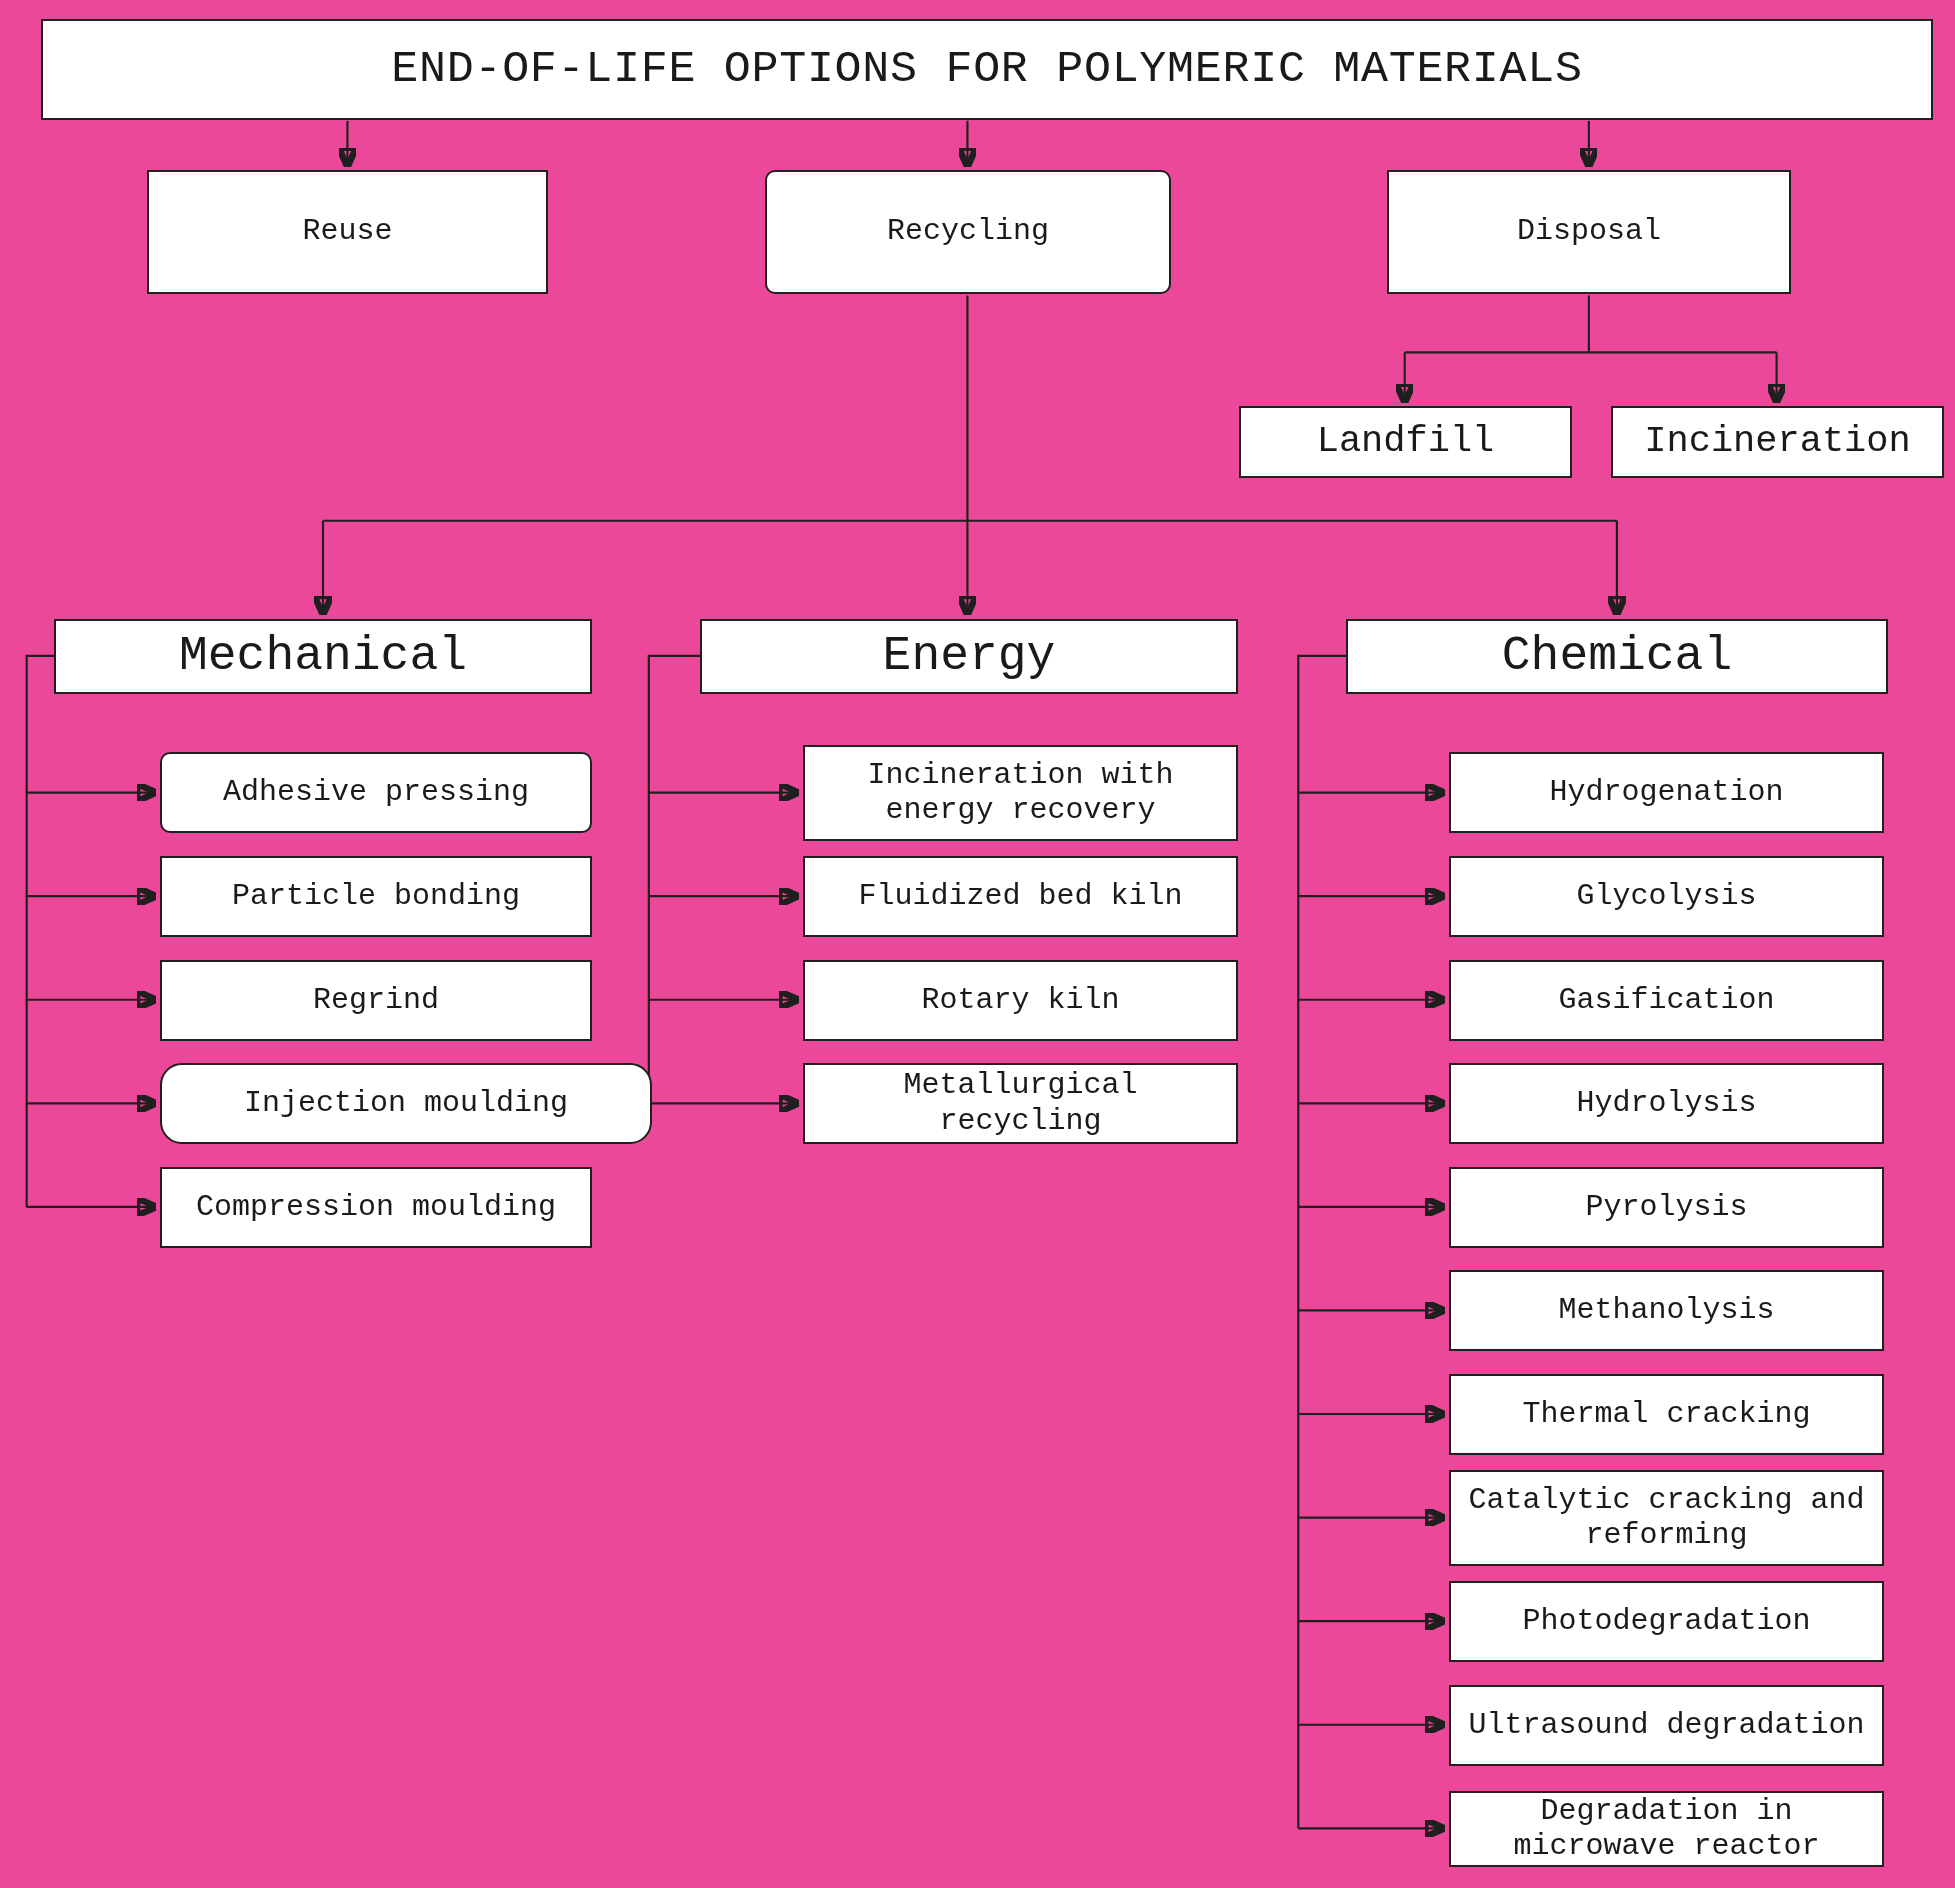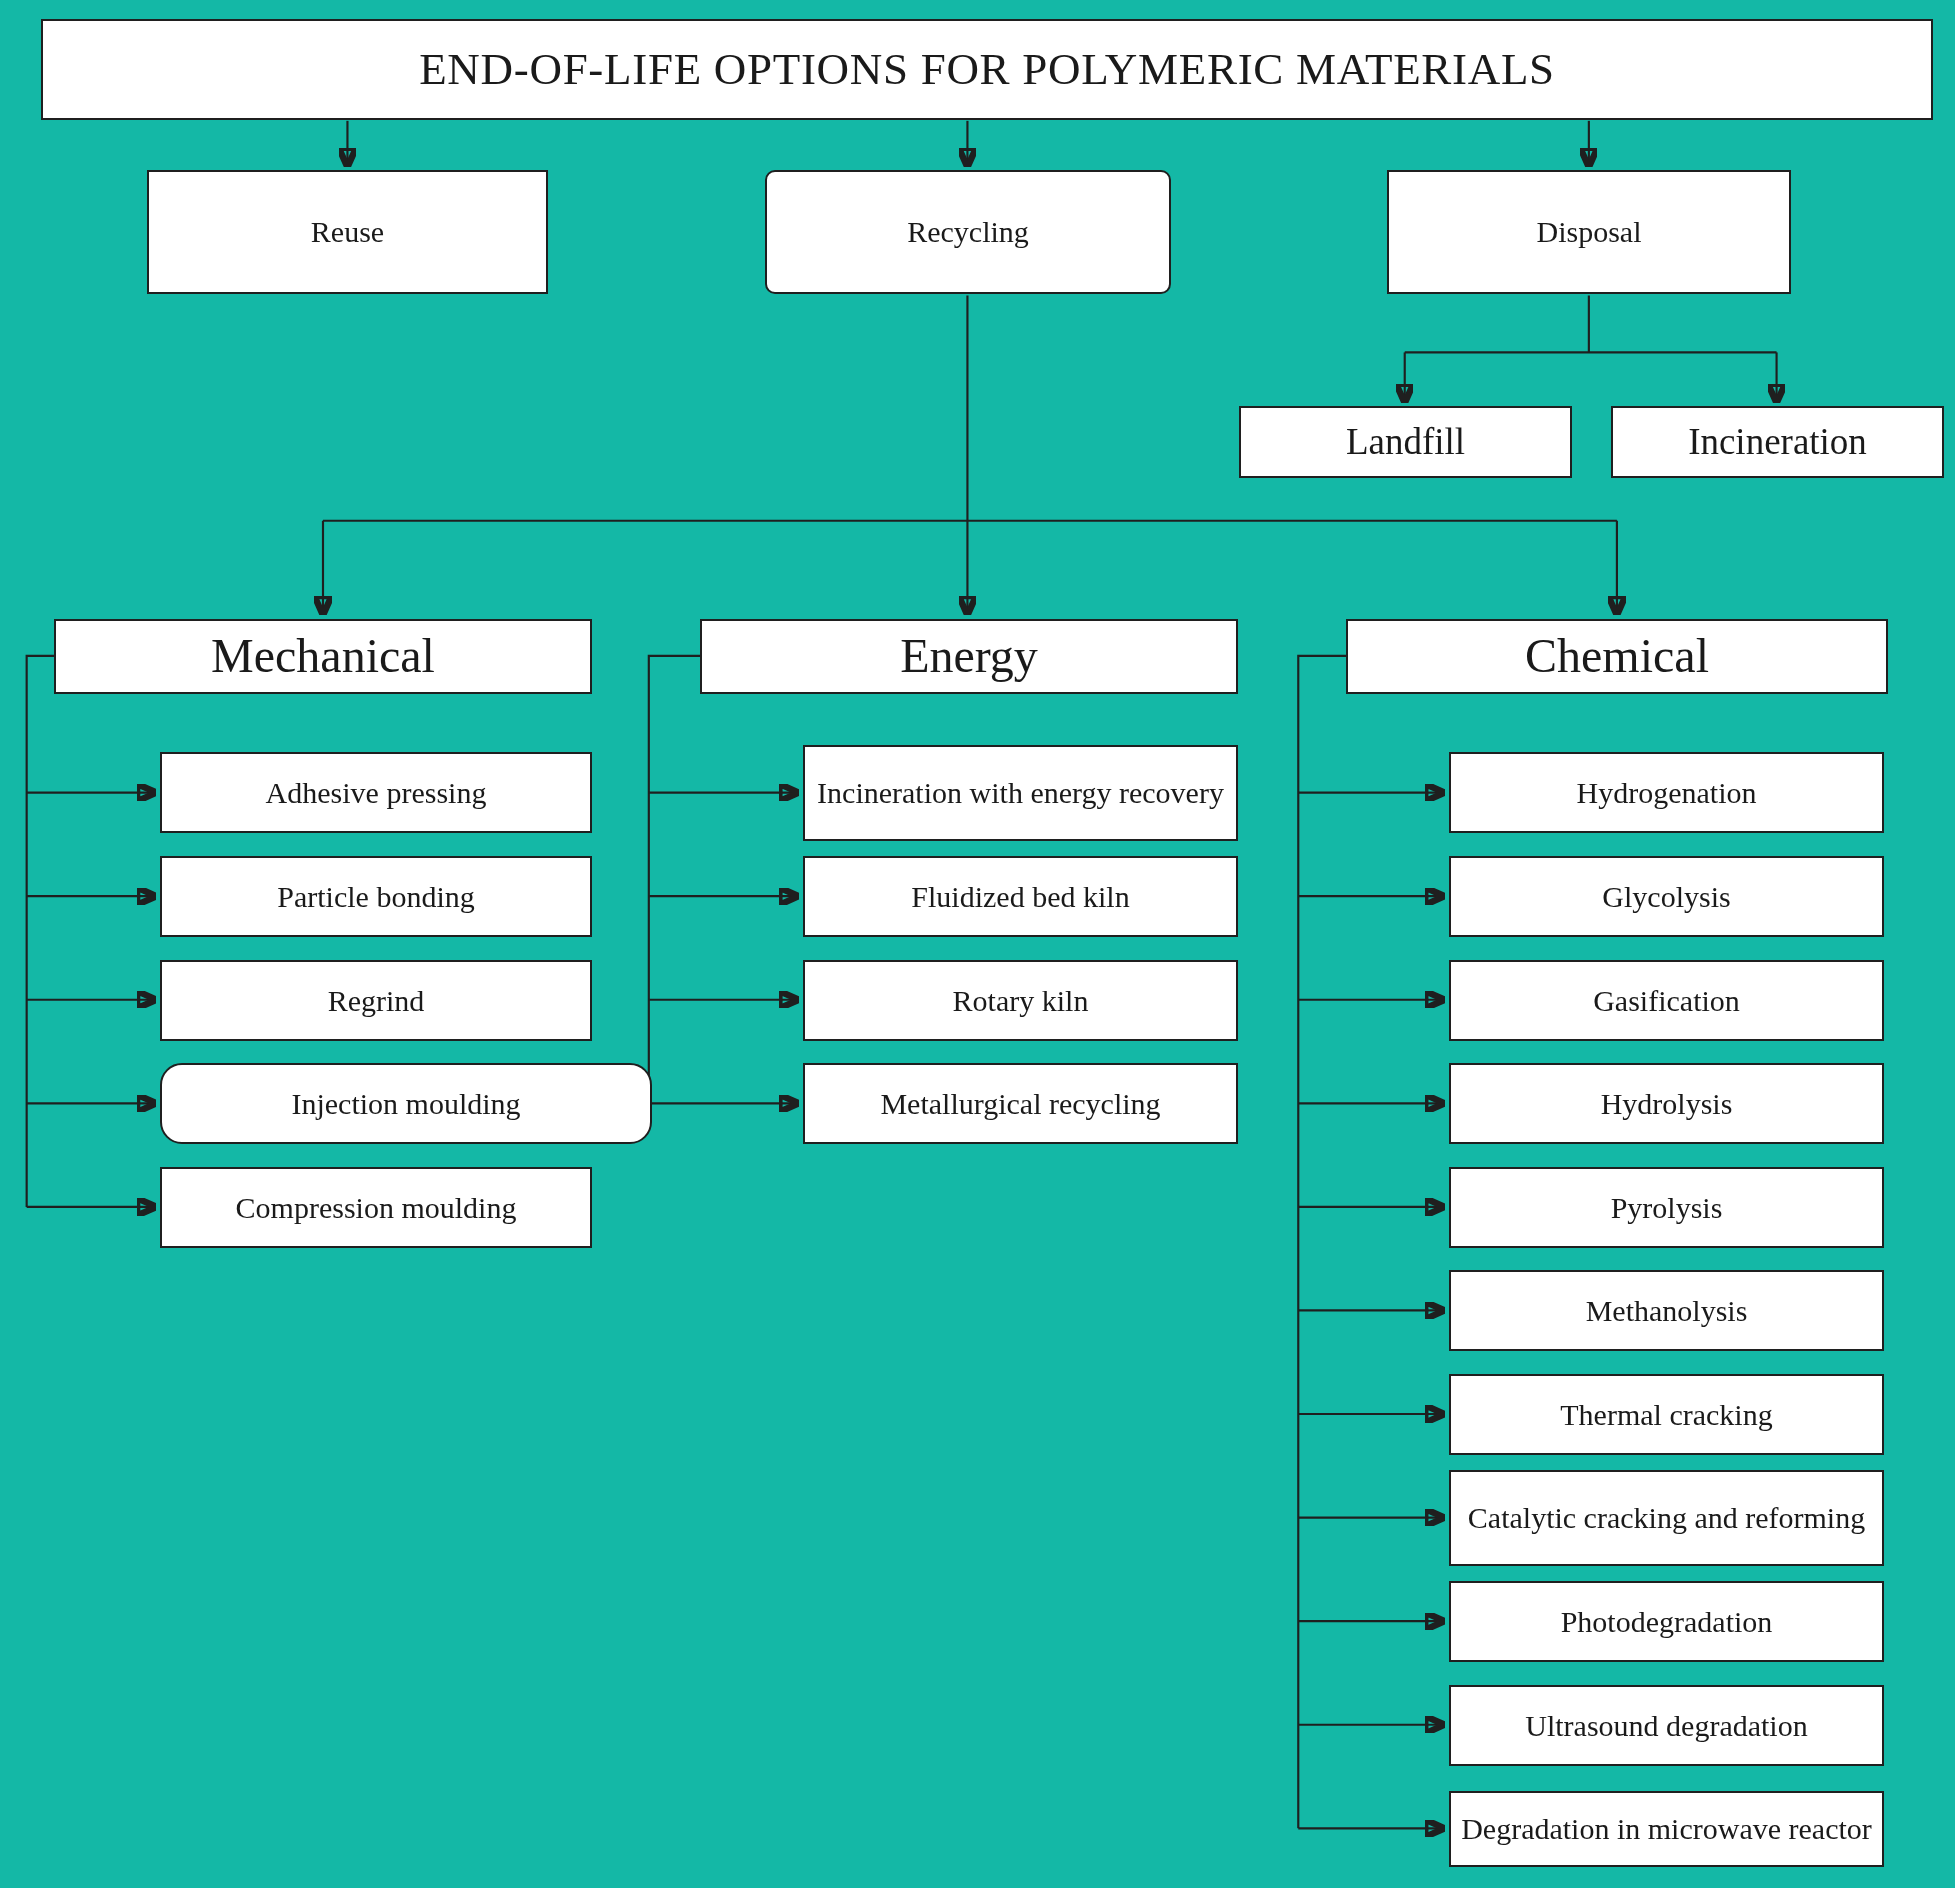--- a/index.html
+++ b/index.html
@@ -1,21 +1,21 @@
 <!DOCTYPE html>
 <html style="font-size:11.5px"><head>
 <meta charset="utf-8">
 <style>
   html, body { margin: 0; padding: 0; background: #ffffff; }
   .stage {
     position: relative;
     width: 1955px;
     height: 1888px;
-    background: #14b8a6;
-    font-family: Liberation Serif, serif;
+    background: #ec4899;
+    font-family: Liberation Mono, monospace;
     color: #1a1a1a;
     overflow: hidden;
   }
   .wires {
     position: absolute;
     left: 0; top: 0;
     width: 1955px; height: 1888px;
     pointer-events: none;
   }
   .wires path { stroke: #1f1f1f; stroke-width: 3; fill: none; }
@@ -107,21 +107,21 @@
   <div class="node t-l1" style="left:765px; top:170px; width:406px; height:124px;border-radius:10px;">Recycling</div>
   <div class="node t-l1" style="left:1387px; top:170px; width:404px; height:124px;">Disposal</div>
 
   <div class="node t-d2" style="left:1239px; top:406px; width:333px; height:72px;">Landfill</div>
   <div class="node t-d2" style="left:1611px; top:406px; width:333px; height:72px;">Incineration</div>
 
   <div class="node t-hdr" style="left:54px; top:619px; width:538px; height:75px;">Mechanical</div>
   <div class="node t-hdr" style="left:700px; top:619px; width:538px; height:75px;">Energy</div>
   <div class="node t-hdr" style="left:1346px; top:619px; width:542px; height:75px;">Chemical</div>
 
-  <div class="node t-child" style="left:160px; top:752px; width:432px; height:81px;">Adhesive pressing</div>
+  <div class="node t-child" style="left:160px; top:752px; width:432px; height:81px;border-radius:10px;">Adhesive pressing</div>
   <div class="node t-child" style="left:160px; top:856px; width:432px; height:81px;">Particle bonding</div>
   <div class="node t-child" style="left:160px; top:960px; width:432px; height:81px;">Regrind</div>
   <div class="node t-child" style="left:160px; top:1063px; width:492px; height:81px;border-radius:22px;">Injection moulding</div>
   <div class="node t-child" style="left:160px; top:1167px; width:432px; height:81px;">Compression moulding</div>
 
   <div class="node t-child" style="left:803px; top:745px; width:435px; height:96px;">Incineration with energy recovery</div>
   <div class="node t-child" style="left:803px; top:856px; width:435px; height:81px;">Fluidized bed kiln</div>
   <div class="node t-child" style="left:803px; top:960px; width:435px; height:81px;">Rotary kiln</div>
   <div class="node t-child" style="left:803px; top:1063px; width:435px; height:81px;">Metallurgical recycling</div>
 

